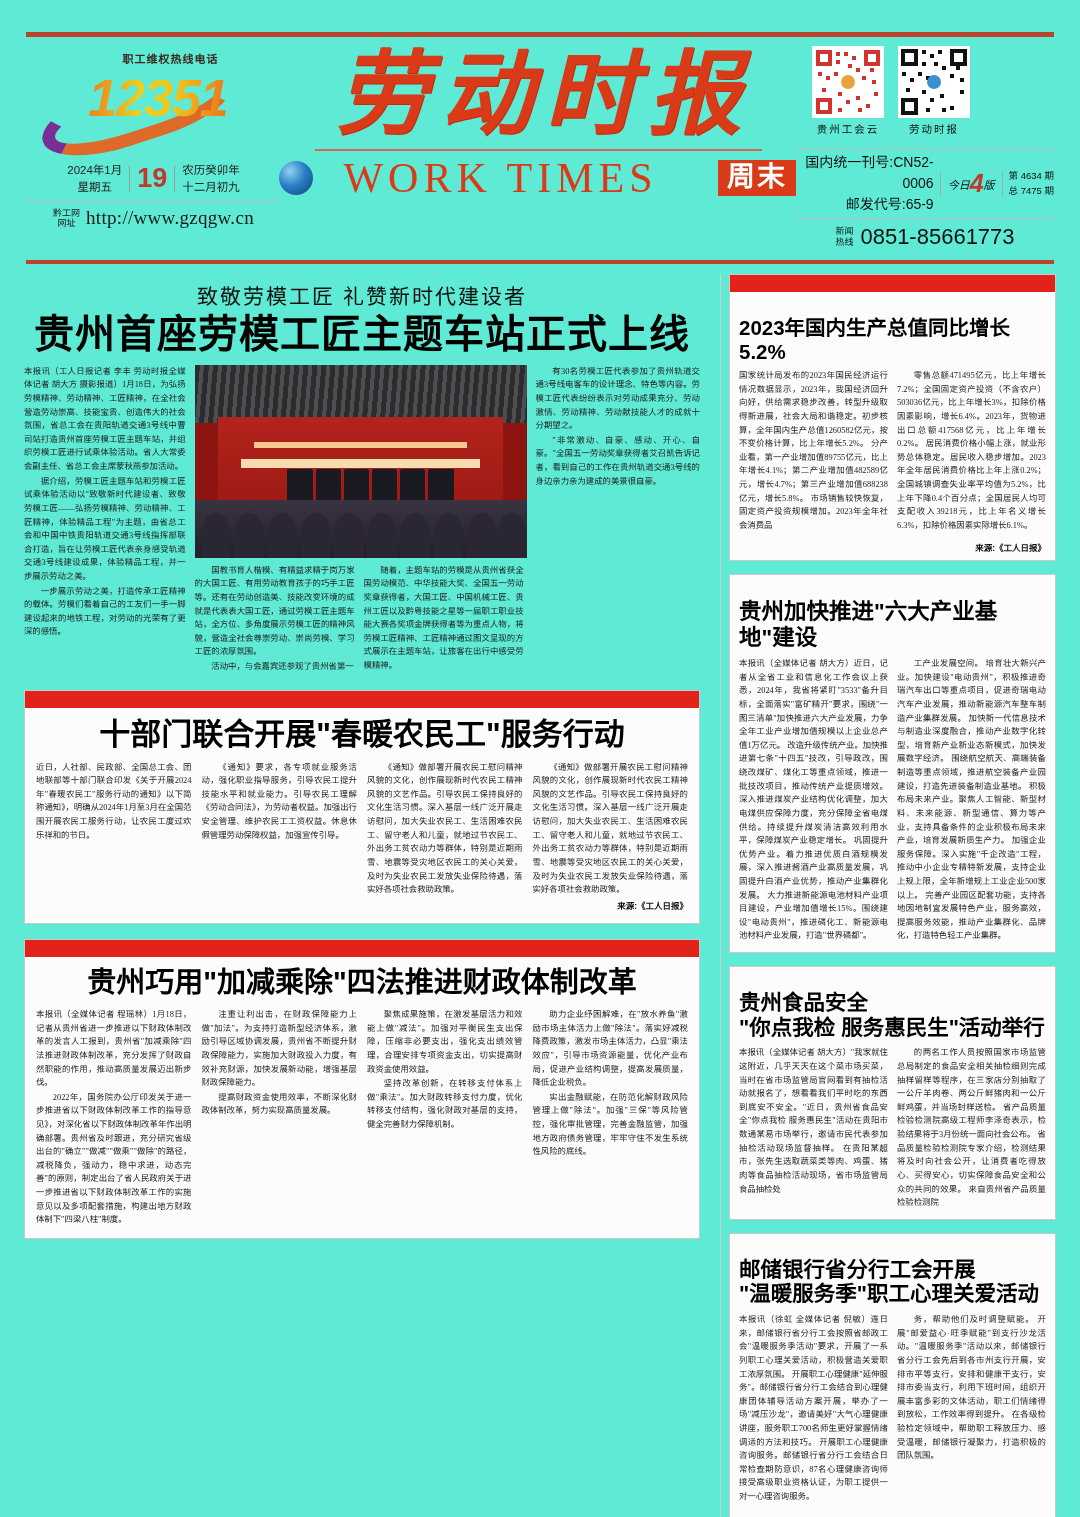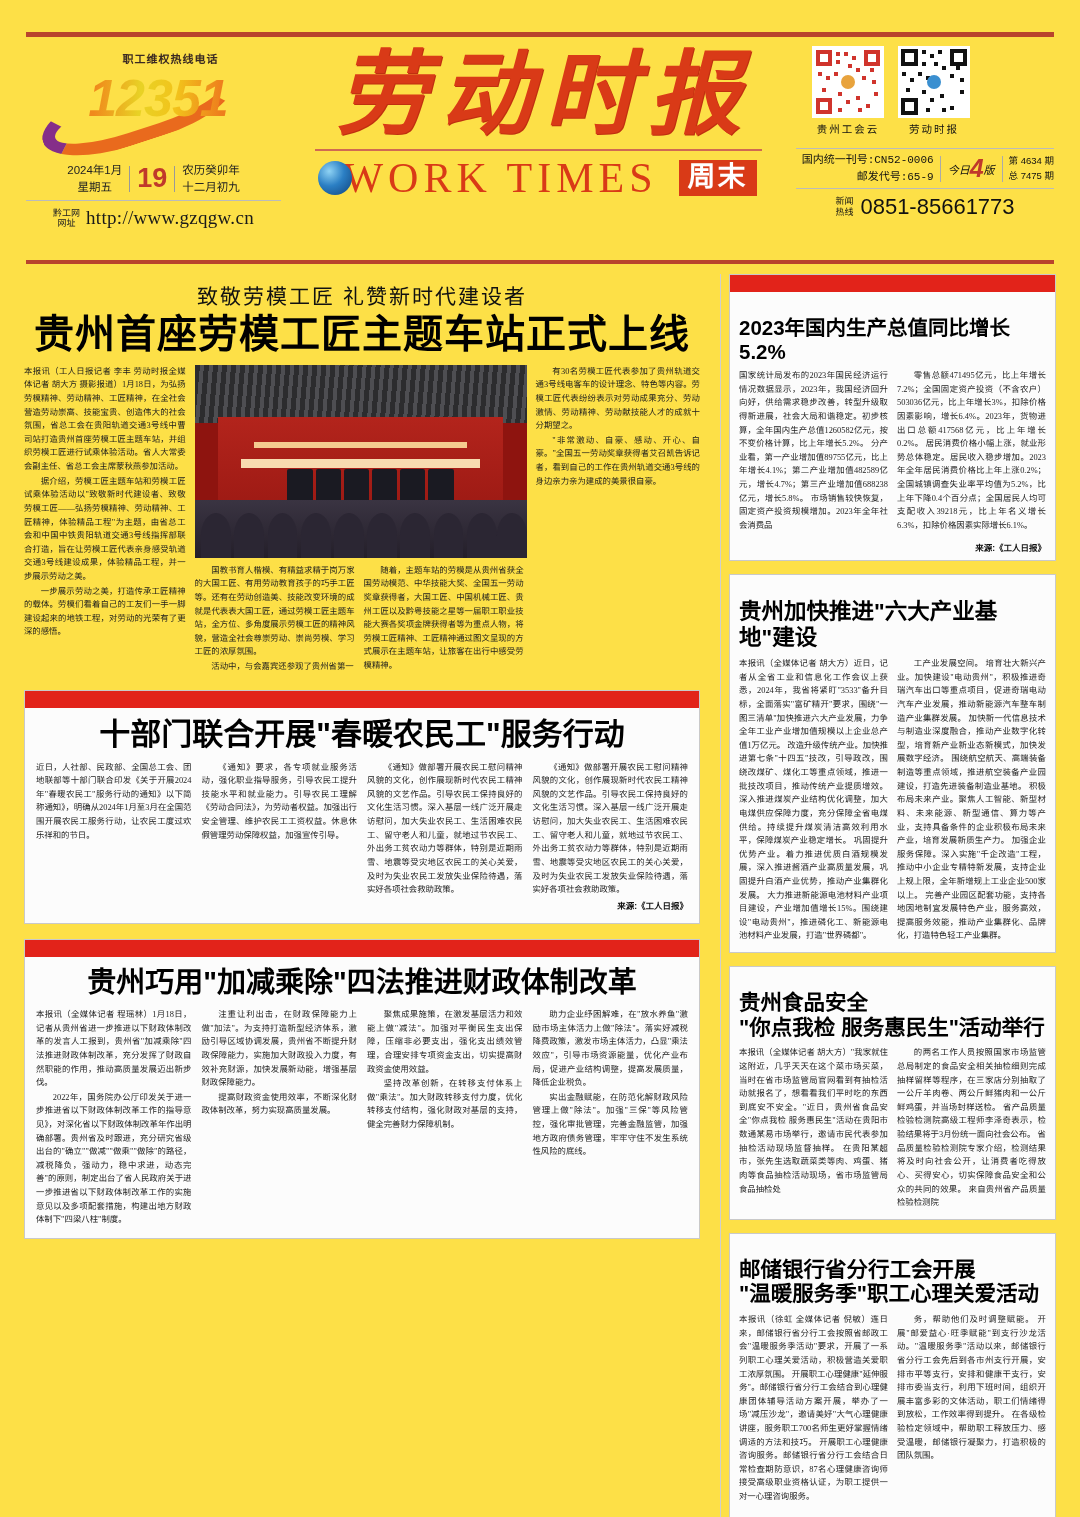--- a/index.html
+++ b/index.html
@@ -3,21 +3,21 @@
 <meta charset="utf-8">
 <title>劳动时报</title>
 <style>
   * { box-sizing: border-box; margin: 0; padding: 0; }
   html, body {
     width: 1080px; height: 1517px;
     background: #ffffff;
     font-family: "Liberation Serif", "DejaVu Serif", serif;
     overflow: hidden;
   }
-  .page { position: relative; width: 1080px; height: 1517px; background:#fde047; padding: 0; }
+  .page { position: relative; width: 1080px; height: 1517px; background:#5eead4; padding: 0; }
 
   
   .masthead { position: relative; height: 268px; padding: 0 24px; }
   .top-rule { position:absolute; left:26px; right:26px; top:32px; height:5px; background:#b9442c; }
 
   .mast-grid { position:absolute; left:26px; right:26px; top:42px; height:216px; display:flex; align-items:flex-start; }
 
   
   .mast-left { width: 255px; position:relative; padding-top:8px; }
   .hotline-caption { font-family:"Liberation Sans", sans-serif; font-size:11px; font-weight:bold;
@@ -47,36 +47,36 @@
   .weburl { margin-top:6px; display:flex; align-items:center; justify-content:center; gap:6px; }
   .weburl .tag { font-family:"Liberation Sans", sans-serif; font-size:9px; color:#222; line-height:1.2; text-align:center; }
   .weburl .u { font-family:"Liberation Serif", serif; font-size:19px; color:#1a1a1a; letter-spacing:.3px; }
 
   
   .mast-center { flex:1; text-align:center; padding-top:2px; position:relative; }
   .logo-cn { font-family:"Liberation Serif", serif; font-size:92px; font-weight:bold; color:#d93a17;
       letter-spacing:12px; line-height:1.12; font-style:italic; text-indent:12px;
       text-shadow:1px 1px 0 #c0300f; }
   .logo-rule { height:2px; background:#d06a52; margin:2px 34px 3px 34px; }
-  .logo-en-row { display:flex; align-items:center; justify-content:center; gap:21px; }
+  .logo-en-row { display:flex; align-items:center; justify-content:space-between; gap:21px; }
   .logo-en { font-family:"Liberation Serif", serif; font-size:42px; color:#d93a17; letter-spacing:5px; position:relative; }
   .globe { display:inline-block; width:34px; height:34px; border-radius:50%;
       background: radial-gradient(circle at 33% 30%, #8fd3f4 0%, #2b7fc4 45%, #10427a 100%);
       vertical-align:-6px; margin:0 -30px 0 -2px; position:relative; z-index:2; }
   .weekend-badge { background:#d93a17; color:#fff; font-family:"Liberation Sans", sans-serif;
       font-size:28px; font-weight:bold; padding:2px 9px 4px 9px; letter-spacing:2px; line-height:1.1; }
 
   
   .mast-right { width:258px; padding-top:4px; }
   .qr-row { display:flex; gap:14px; justify-content:flex-start; padding-left:16px; }
   .qr-item { text-align:center; }
   .qr-box { width:72px; height:72px; position:relative; }
   .qr-cap { font-family:"Liberation Sans", sans-serif; font-size:10.5px; color:#111; letter-spacing:2px; margin-top:3px; }
   .pubinfo { margin-top:12px; display:flex; align-items:center; border-top:1px solid #bbb; border-bottom:1px solid #bbb; padding:3px 0; }
-  .pubinfo .c1 { font-family:Liberation Mono, monospace; font-size:11px; color:#111; line-height:1.5; text-align:right; padding-right:6px; flex:1; }
+  .pubinfo .c1 { font-family:Liberation Sans, sans-serif; font-size:14px; color:#111; line-height:1.5; text-align:right; padding-right:6px; flex:1; }
   .pubinfo .vr { width:1px; height:26px; background:#aaa; }
   .pubinfo .c2 { font-family:"Liberation Sans", sans-serif; font-size:11px; color:#111; padding:0 7px; white-space:nowrap;font-style:italic; }
   .pubinfo .c2 .big { font-size:25px; font-weight:bold; color:#c0392b; vertical-align:-3px; }
   .pubinfo .c3 { font-family:"Liberation Sans", sans-serif; font-size:9.5px; color:#111; line-height:1.5; padding-left:6px; white-space:nowrap; }
   .hotrow { margin-top:5px; display:flex; align-items:center; justify-content:center; gap:7px; }
   .hotrow .tag2 { font-family:"Liberation Sans", sans-serif; font-size:9px; color:#111; line-height:1.2; text-align:center; }
   .hotrow .num2 { font-family:"Liberation Sans", sans-serif; font-size:22px; color:#111; letter-spacing:0px; }
 
   .mast-bottom-rule { position:absolute; left:26px; right:26px; bottom:4px; height:4px; background:#b9442c; }
 

